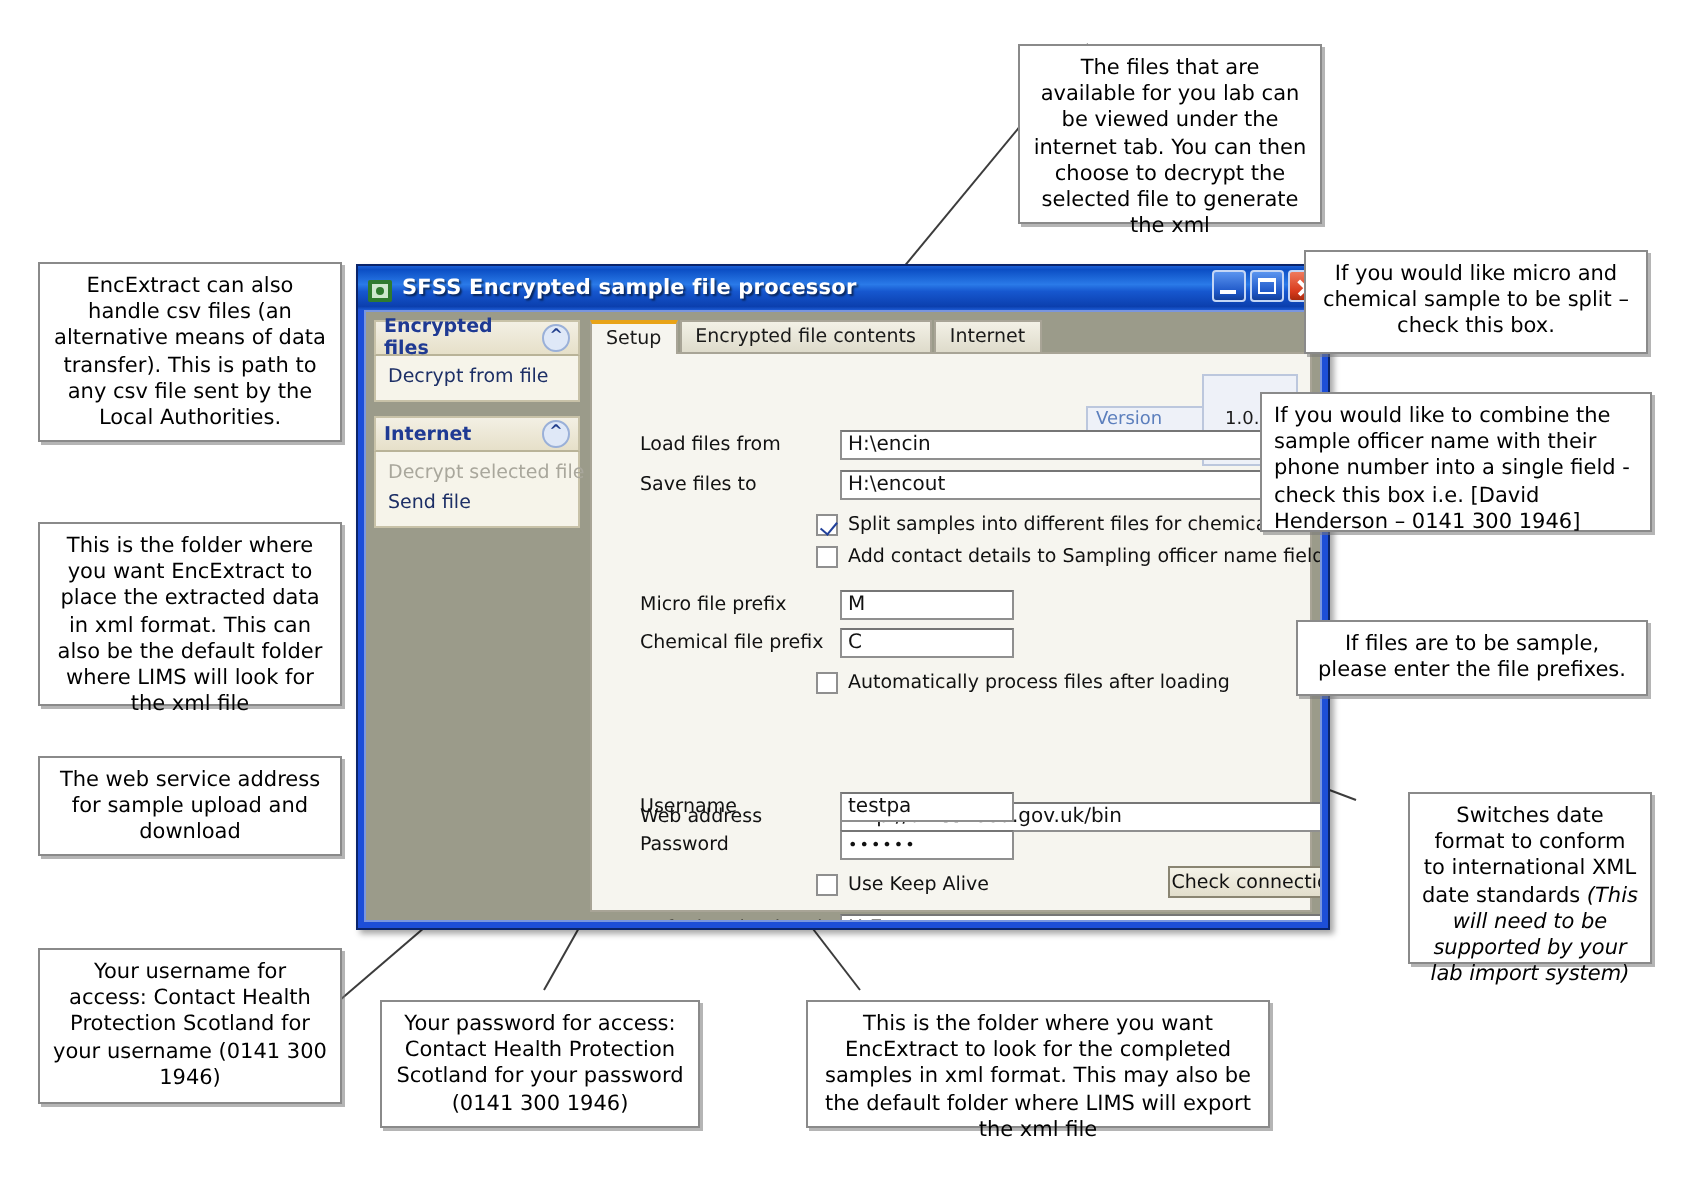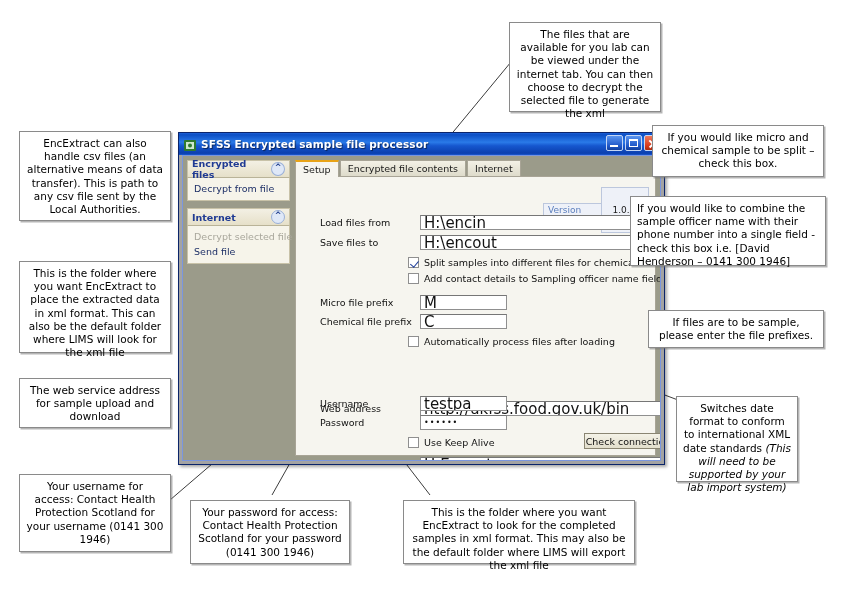--- a/index.html
+++ b/index.html
@@ -41,21 +41,21 @@
   .callout .ital { font-style: italic; }
   .callout.left-align { text-align: left; }
 
   
   #app-window {
     position: absolute;
     left: 178px; top: 132px;
     width: 487px; height: 333px;
     z-index: 6;
     border: 1px solid #0a246a;
-    background: #a3a3a3;
+    background: #1d4ed8;
     box-sizing: border-box;
     box-shadow: 2px 2px 3px rgba(0,0,0,0.35);
   }
   .win-frame-inner {
     position: absolute;
     left: 3px; right: 3px; top: 22px; bottom: 3px;
     background: #ece9d8;
     border: 1px solid #7a96df;
     box-sizing: border-box;
   }
@@ -236,21 +236,21 @@
     width: 100px;
     flex: none;
     white-space: nowrap;
   }
   .finput {
     box-sizing: border-box;
     height: 15px;
     background: #ffffff;
     border: 1px solid #8f8f8f;
     border-top-color: #767676;
-    font-size: 15px;
+    font-size: 10px;
     color: #111;
     padding: 1px 3px;
     display: flex; align-items: center;
     white-space: nowrap;
     overflow: hidden;
   }
   .finput.wide { width: 300px; }
   .finput.med  { width: 87px; }
   .finput.full { width: 300px; }
   .finput.pathbox { justify-content: space-between; }
@@ -480,18 +480,18 @@
   <div class="callout" style="left:190px; top:500px; width:160px; height:64px;">Your password for access: Contact Health Protection Scotland for your password (0141 300 1946)</div>
 
   <div class="callout" style="left:403px; top:500px; width:232px; height:64px;">This is the folder where you want EncExtract to look for the completed samples in xml format. This may also be the default folder where LIMS will export the xml file</div>
 
   <div class="callout" style="left:652px; top:125px; width:172px; height:52px;">If you would like micro and chemical sample to be split – check this box.</div>
 
   <div class="callout left-align" style="left:630px; top:196px; width:196px; height:70px;">If you would like to combine the sample officer name with their phone number into a single field - check this box i.e. [David Henderson – 0141 300 1946]</div>
 
   <div class="callout" style="left:648px; top:310px; width:176px; height:38px;">If files are to be sample, please enter the file prefixes.</div>
 
-  <div class="callout" style="left:676px; top:396px; width:122px; height:86px;">
+  <div class="callout" style="left:704px; top:396px; width:122px; height:86px;">
     <span>Switches date format to conform to international XML date standards</span>
     <span class="ital">(This will need to be supported by your lab import system)</span>
   </div>
 
 </div>
 
 </body></html>

